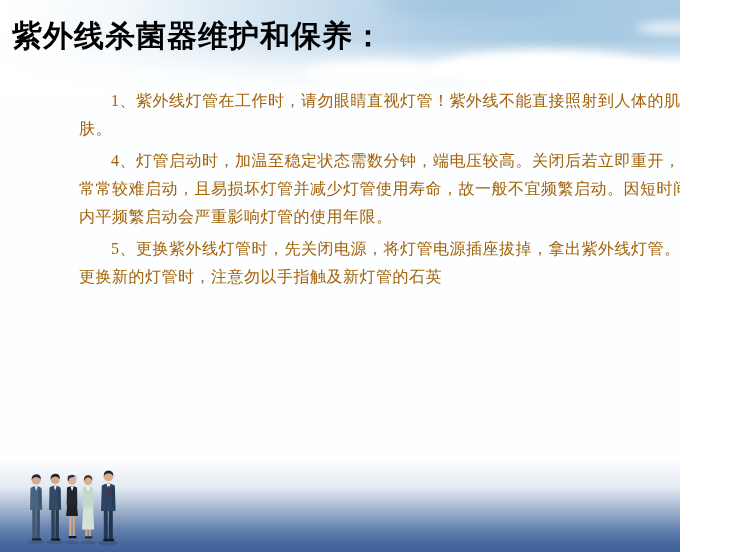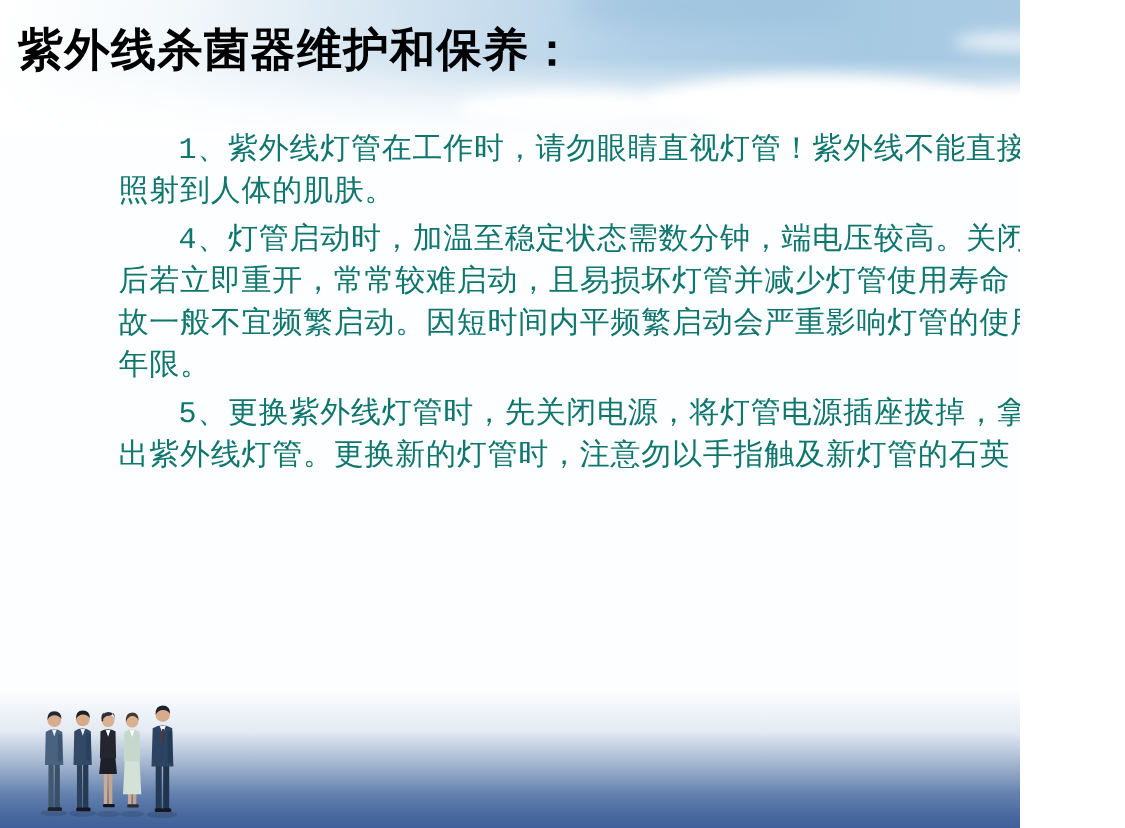--- a/index.html
+++ b/index.html
@@ -2,21 +2,21 @@
 <html><head>
 <meta charset="utf-8">
 <style>
   html, body { margin:0; padding:0; background:#ffffff; }
   .slide {
     position: relative;
     width: 680px;
     height: 552px;
     overflow: hidden;
     background: #fdfeff;
-    font-family: Liberation Mono, monospace;
+    font-family: Liberation Serif, serif;
   }
 
   
   .sky {
     position: absolute;
     left: 0; top: 0;
     width: 750px; height: 92px;
     background:
       linear-gradient(180deg, rgba(255,255,255,0) 42%, rgba(255,255,255,0.78) 78%, #ffffff 100%),
       linear-gradient(100deg, #ffffff 0%, #f3f8fb 16%, #d2e3f0 36%, #b2d0e7 56%, #a6c9e2 76%, #adcce4 100%);
@@ -50,23 +50,23 @@
     color: #000000;
     letter-spacing: 1px;
     white-space: nowrap;
   }
 
   
   .body-text {
     position: absolute;
     left: 79px; top: 87px;
     width: 616px;
-    font-size: 20px;
+    font-size: 16px;
     line-height: 28px;
-    color: #0f766e;
+    color: #a16207;
     letter-spacing: 0.5px;
   }
   .body-text p {
     margin: 0 0 4px 0;
     text-indent: 2em;
   }
 
   
   .sea {
     position: absolute;

